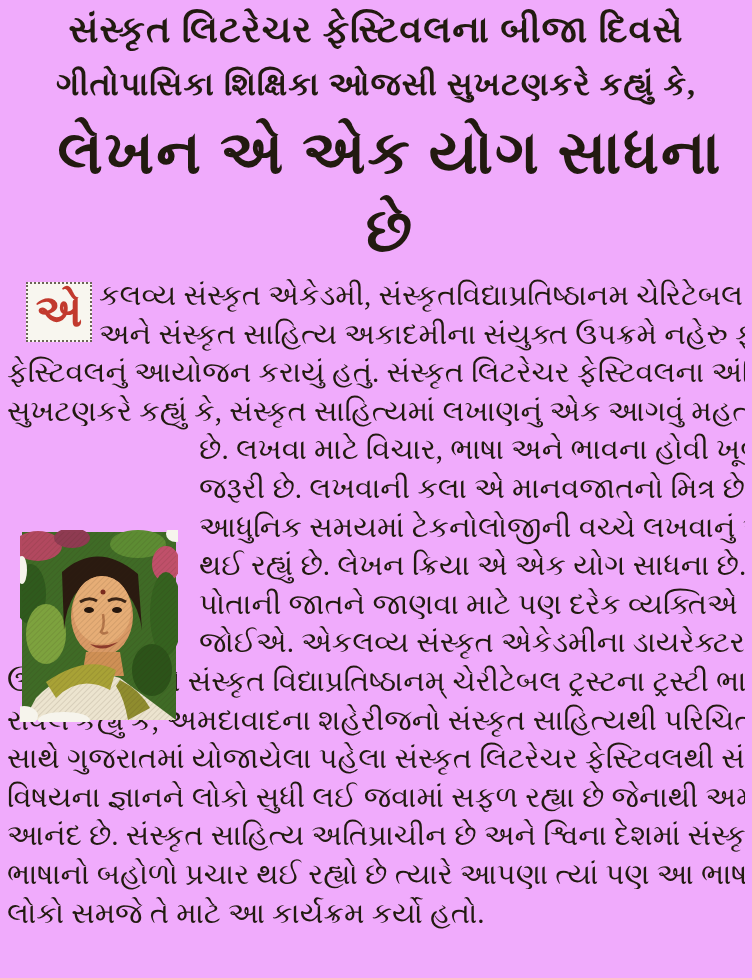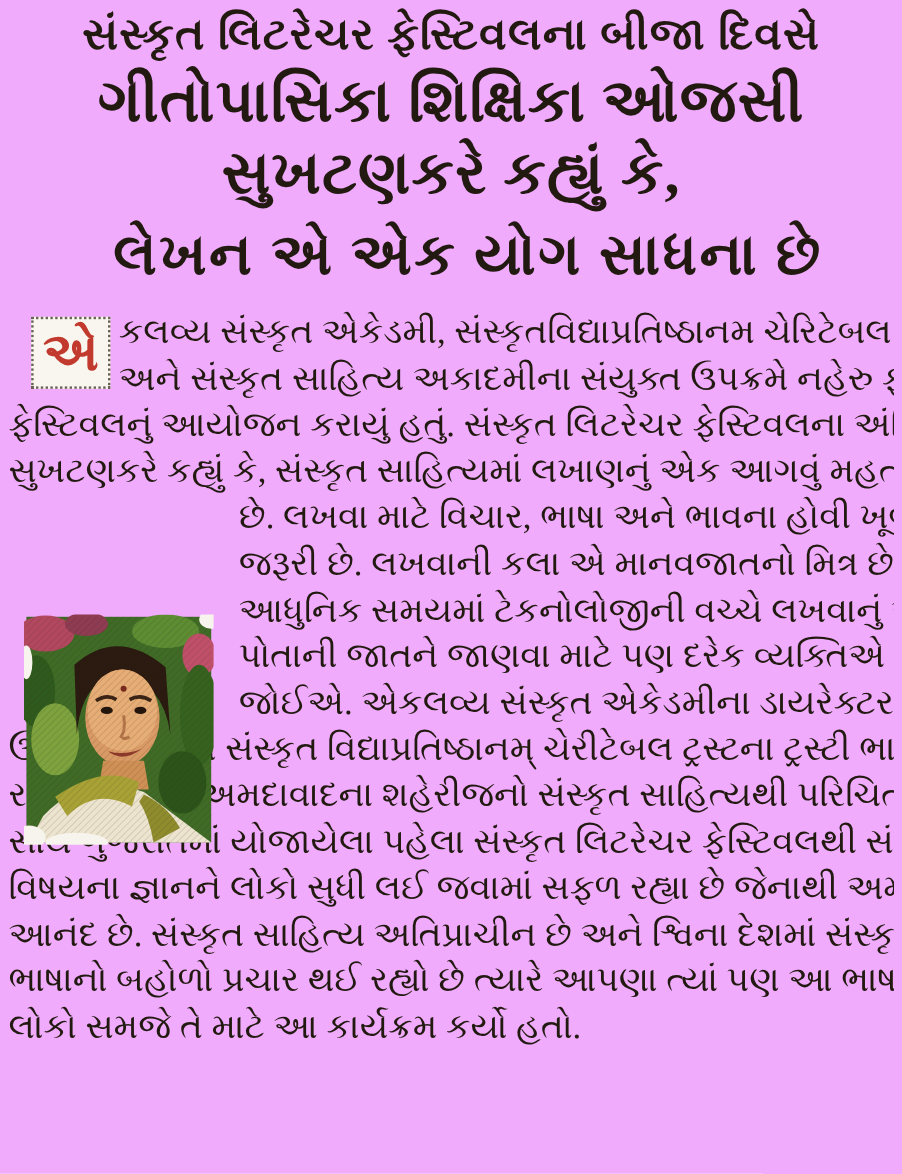--- a/index.html
+++ b/index.html
@@ -11,22 +11,22 @@
     font-family:"Liberation Serif","DejaVu Serif",serif;
     overflow:hidden;
   }
   
   .headline{
     text-align:center;
     font-weight:bold;
     padding-top:6px;
   }
   .hl1{font-size:37px;line-height:48px;letter-spacing:1px;}
-  .hl2{font-size:50px;line-height:60px;letter-spacing:1px;}
-  .hl3{font-size:48px;line-height:78px;letter-spacing:2px;padding-left:28px;}
+  .hl2{font-size:32px;line-height:60px;letter-spacing:1px;}
+  .hl3{font-size:60px;line-height:78px;letter-spacing:2px;padding-left:28px;}
   
   .article{
     position:relative;
     margin-top:6px;
     padding:0 7px;
     font-size:29px;
   }
   .bline{
     height:38.6px;
     line-height:38.6px;
@@ -127,20 +127,21 @@
       </svg>
     </figure>
 
     <div class="bline indent-cap">કલવ્ય સંસ્કૃત એકેડમી, સંસ્કૃતવિદ્યાપ્રતિષ્ઠાનમ ચેરિટેબલ ટ્રસ્ટ</div>
     <div class="bline indent-cap">અને સંસ્કૃત સાહિત્ય અકાદમીના સંયુક્ત ઉપક્રમે નહેરુ ફાઉન્ડેશન</div>
     <div class="bline">ફેસ્ટિવલનું આયોજન કરાયું હતું. સંસ્કૃત લિટરેચર ફેસ્ટિવલના અંતિમ</div>
     <div class="bline">સુખટણકરે કહ્યું કે,  સંસ્કૃત સાહિત્યમાં લખાણનું એક આગવું મહત્વ રહેલું</div>
     <div class="bline indent-photo">છે. લખવા માટે વિચાર, ભાષા અને ભાવના હોવી ખૂબ</div>
     <div class="bline indent-photo">જરૂરી છે. લખવાની કલા એ માનવજાતનો મિત્ર છે.</div>
     <div class="bline indent-photo">આધુનિક સમયમાં ટેકનોલોજીની વચ્ચે લખવાનું ઓછું</div>
+    <div class="bline indent-photo">થઈ રહ્યું છે. લેખન ક્રિયા એ એક યોગ સાધના છે.</div>
     <div class="bline indent-photo">પોતાની જાતને જાણવા માટે પણ દરેક વ્યક્તિએ લખવું</div>
     <div class="bline indent-photo">જોઈએ. એકલવ્ય સંસ્કૃત એકેડમીના ડાયરેક્ટર ડૉ.મિહિર</div>
     <div class="bline">ઉપાધ્યાય અને સંસ્કૃત વિદ્યાપ્રતિષ્ઠાનમ્ ચેરીટેબલ ટ્રસ્ટના ટ્રસ્ટી ભાવના</div>
     <div class="bline">રાવલે કહ્યું કે, અમદાવાદના શહેરીજનો સંસ્કૃત સાહિત્યથી પરિચિત થાય</div>
     <div class="bline">સાથે ગુજરાતમાં યોજાયેલા પહેલા સંસ્કૃત લિટરેચર ફેસ્ટિવલથી સંસ્કૃત</div>
     <div class="bline">વિષયના જ્ઞાનને લોકો સુધી લઈ જવામાં સફળ રહ્યા છે જેનાથી અમને ઘણો</div>
     <div class="bline">આનંદ છે. સંસ્કૃત સાહિત્ય અતિપ્રાચીન છે અને શ્વિના દેશમાં સંસ્કૃત</div>
     <div class="bline">ભાષાનો બહોળો પ્રચાર થઈ રહ્યો છે ત્યારે આપણા ત્યાં પણ આ ભાષાને વધુ</div>
     <div class="bline last-line">લોકો સમજે તે માટે આ કાર્યક્રમ કર્યો હતો.</div>
 

